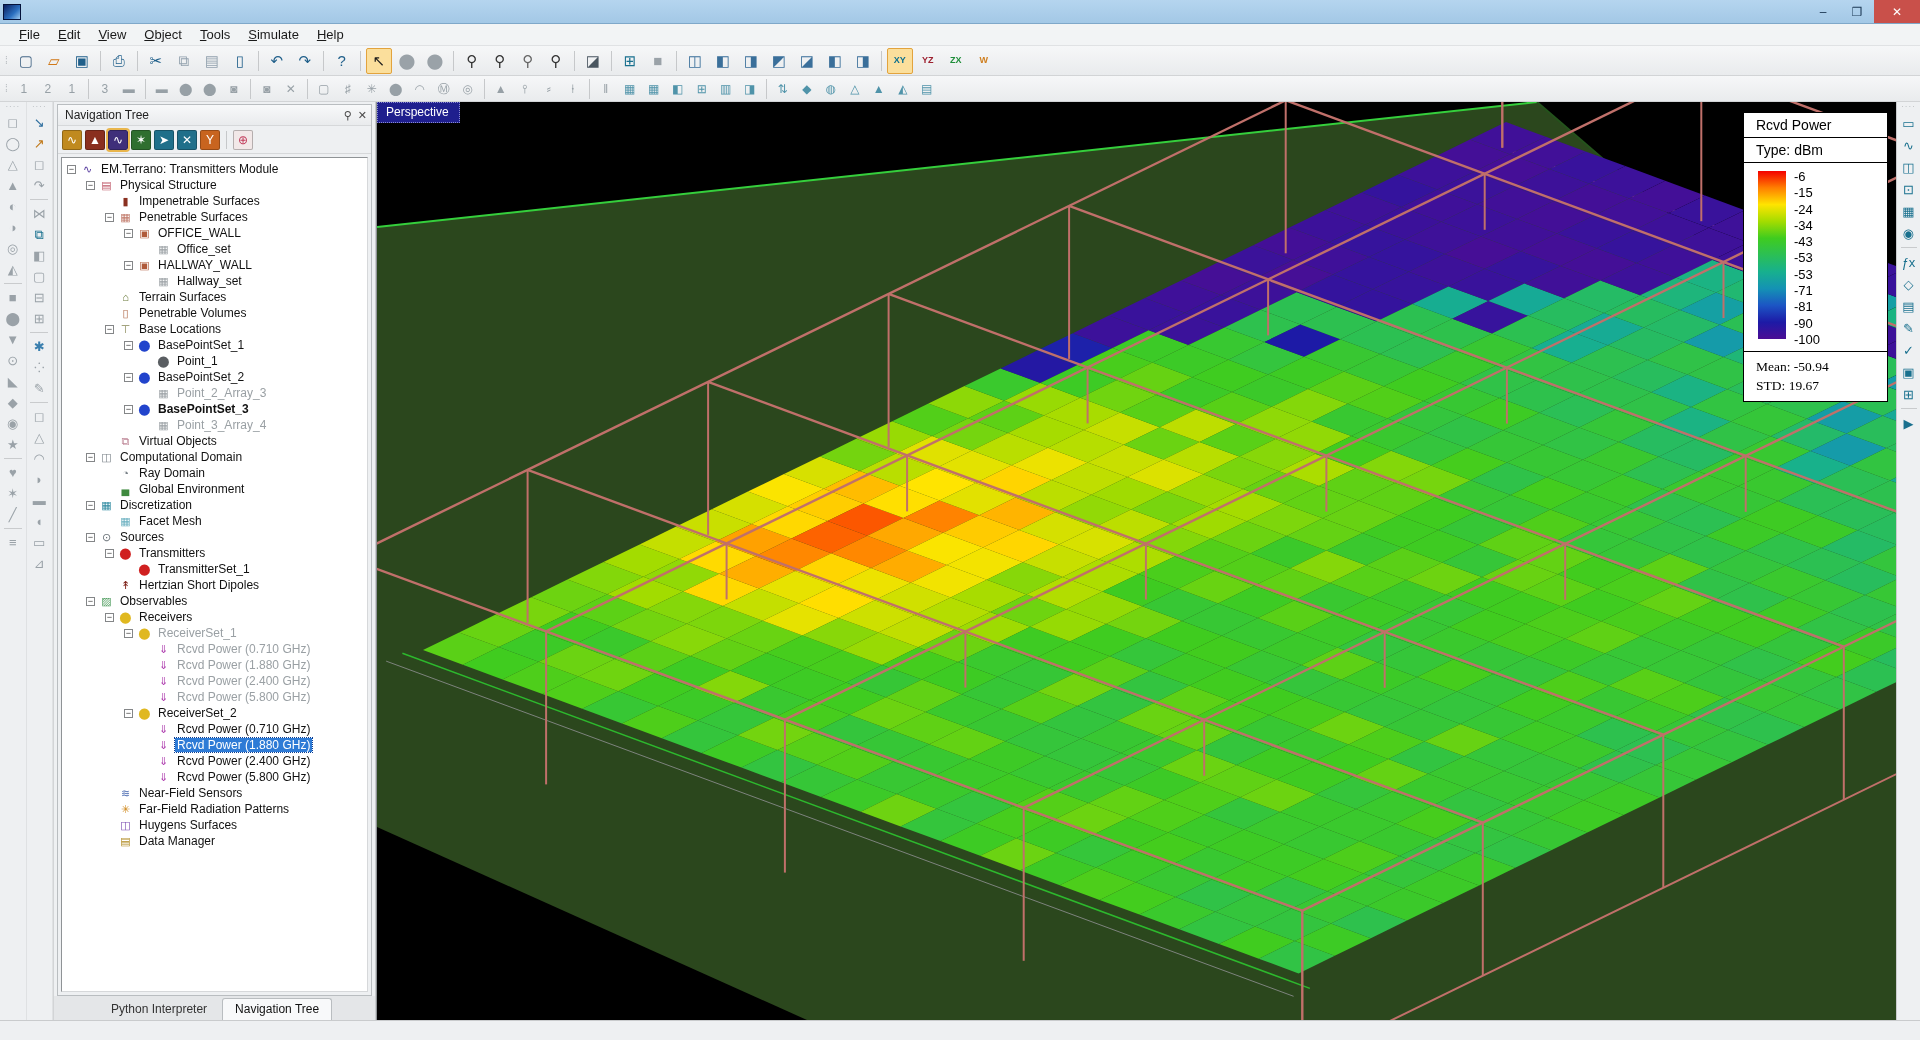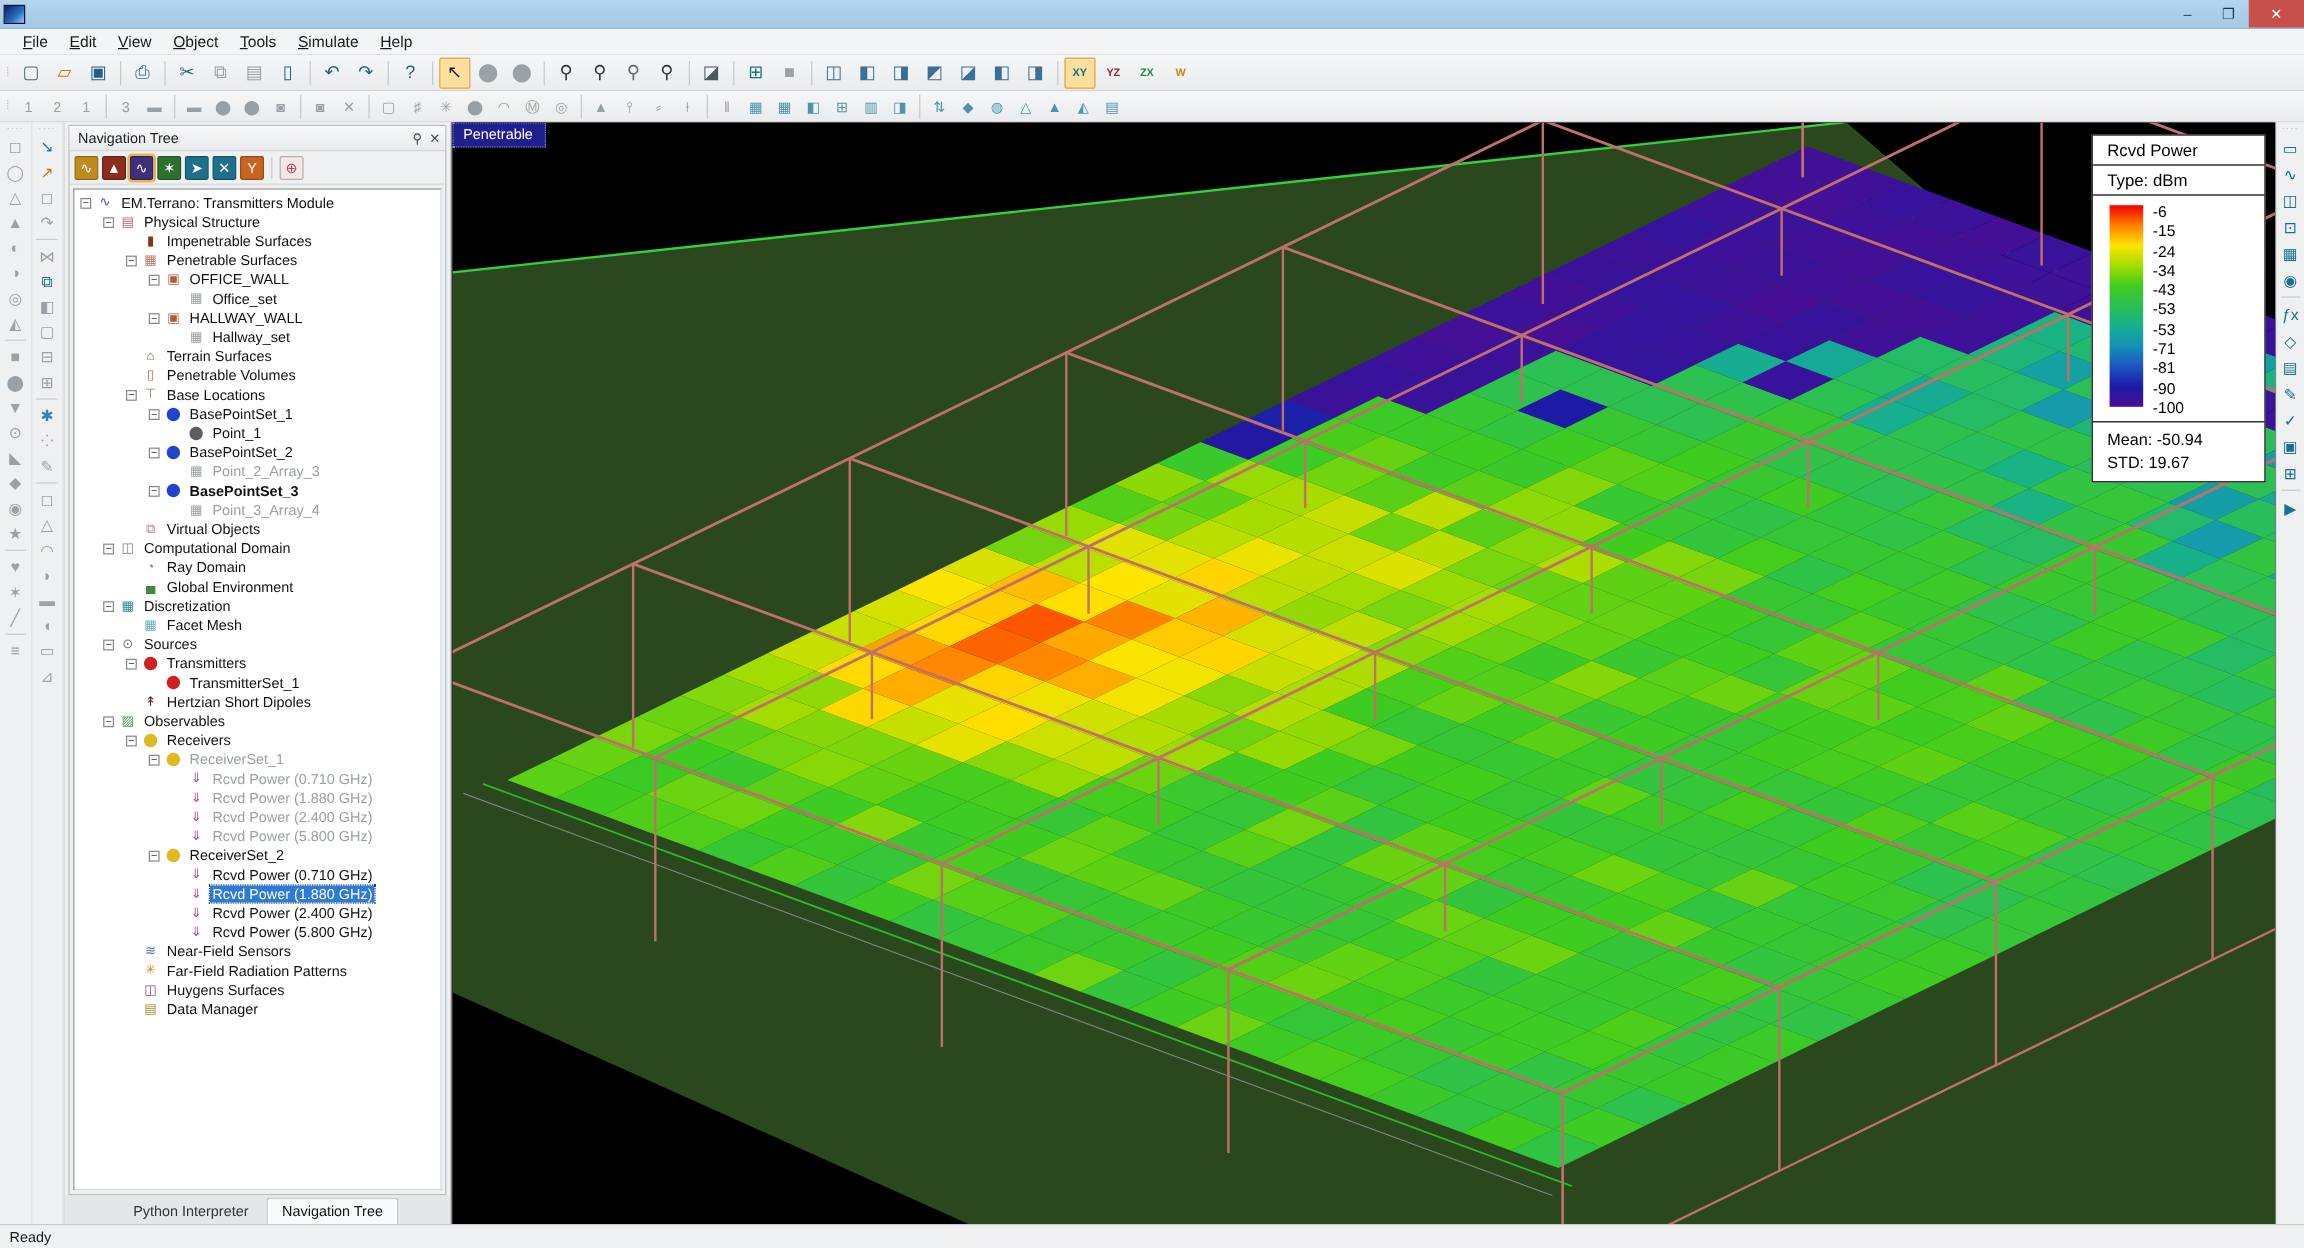--- a/index.html
+++ b/index.html
@@ -72,21 +72,21 @@
   .viewport{flex:1;position:relative;background:#000;border-left:1px solid #8f9396;overflow:hidden;}
   .viewport svg{position:absolute;inset:0;display:block;}
   .persp-label{position:absolute;top:0;left:0;background:#1f1f8e;color:#fff;font-size:12px;padding:2px 10px 3px 8px;border:1px dotted #8a8ad0;}
   
   .legend{position:absolute;top:10px;right:8px;width:145px;background:#fff;border:1px solid #000;color:#000;}
   .leg-title{font-size:14px;padding:4px 0 4px 12px;border-bottom:1px solid #000;}
   .leg-type{font-size:14px;padding:4px 0 4px 12px;border-bottom:1px solid #000;}
   .leg-scale{display:flex;padding:8px 6px 4px 14px;border-bottom:1px solid #000;}
   .leg-bar{width:28px;height:168px;flex:none;}
   .leg-ticks{display:flex;flex-direction:column;justify-content:space-between;font-size:13px;margin-left:8px;height:178px;margin-top:-2px;}
-  .leg-stats{font-size:13.5px;padding:5px 0 6px 12px;line-height:19px;}
+  .leg-stats{font-size:13.5px;padding:5px 0 6px 12px;line-height:19px;font-family:Liberation Serif, serif;}
 
   
   .right-tools{width:24px;background:#eef0f2;border-left:1px solid #c9cbcd;display:flex;flex-direction:column;align-items:center;padding-top:2px;}
   .right-tools .grip{font-size:8px;color:#b9bdc0;letter-spacing:1px;height:8px;line-height:6px;}
   .rbtn{width:20px;height:22px;display:flex;align-items:center;justify-content:center;}
   .rbtn span{font-size:13px;color:#19708e;line-height:1;}
   .rsep{width:16px;height:1px;background:#c9cbcd;margin:3px 0;}
 
   
   .statusbar{height:20px;background:#eef0f2;border-top:1px solid #c9cbcd;display:flex;align-items:stretch;font-size:12px;color:#1a1a1a;}
@@ -1377,21 +1377,21 @@
         <line x1="710.6000000000001" y1="265.4" x2="710.6000000000001" y2="321.4" stroke="#c0706a" stroke-width="2"></line>
         <line x1="949.4000000000001" y1="353.59999999999997" x2="949.4000000000001" y2="409.59999999999997" stroke="#c0706a" stroke-width="2"></line>
         <line x1="1188.2" y1="441.79999999999995" x2="1188.2" y2="497.79999999999995" stroke="#c0706a" stroke-width="2"></line>
         <line x1="891.0999999999999" y1="177.39999999999998" x2="891.0999999999999" y2="233.39999999999998" stroke="#c0706a" stroke-width="2"></line>
         <line x1="1129.9" y1="265.59999999999997" x2="1129.9" y2="321.59999999999997" stroke="#c0706a" stroke-width="2"></line>
         <line x1="1368.6999999999998" y1="353.79999999999995" x2="1368.6999999999998" y2="409.79999999999995" stroke="#c0706a" stroke-width="2"></line>
         <line x1="1107.7" y1="71.79999999999995" x2="1107.7" y2="127.79999999999995" stroke="#c0706a" stroke-width="2"></line>
         <line x1="1346.5" y1="159.99999999999994" x2="1346.5" y2="215.99999999999994" stroke="#c0706a" stroke-width="2"></line>
         <line x1="1585.3" y1="248.19999999999993" x2="1585.3" y2="304.19999999999993" stroke="#c0706a" stroke-width="2"></line>
       </svg>
-    <div class="persp-label">Penetrable</div>
+    <div class="persp-label">Perspective</div>
     <div class="legend">
       <div class="leg-title">Rcvd Power</div>
       <div class="leg-type">Type: dBm</div>
       <div class="leg-scale">
         <div class="leg-bar" id="legbar" style="background: linear-gradient(rgb(244, 0, 0) 0%, rgb(255, 127, 0) 10%, rgb(255, 228, 0) 20%, rgb(164, 220, 0) 30%, rgb(63, 204, 31) 40%, rgb(43, 191, 85) 50%, rgb(23, 176, 142) 60%, rgb(20, 146, 180) 70%, rgb(28, 85, 196) 80%, rgb(29, 26, 166) 90%, rgb(75, 13, 148) 100%);"></div>
         <div class="leg-ticks" id="legticks">
             <div>-6</div>
             <div>-15</div>
             <div>-24</div>
             <div>-34</div>
@@ -1454,14 +1454,13 @@
         <span style="color: rgb(25, 112, 142);">⊞</span>
       </div>
       <div class="rsep"></div>
       <div class="rbtn">
         <span style="color: rgb(25, 112, 142);">▶</span>
       </div>
     </div>
 </div>
 
 <div class="statusbar">
-  <div class="st-ready">Ready</div>
 </div>
 
 </body></html>

